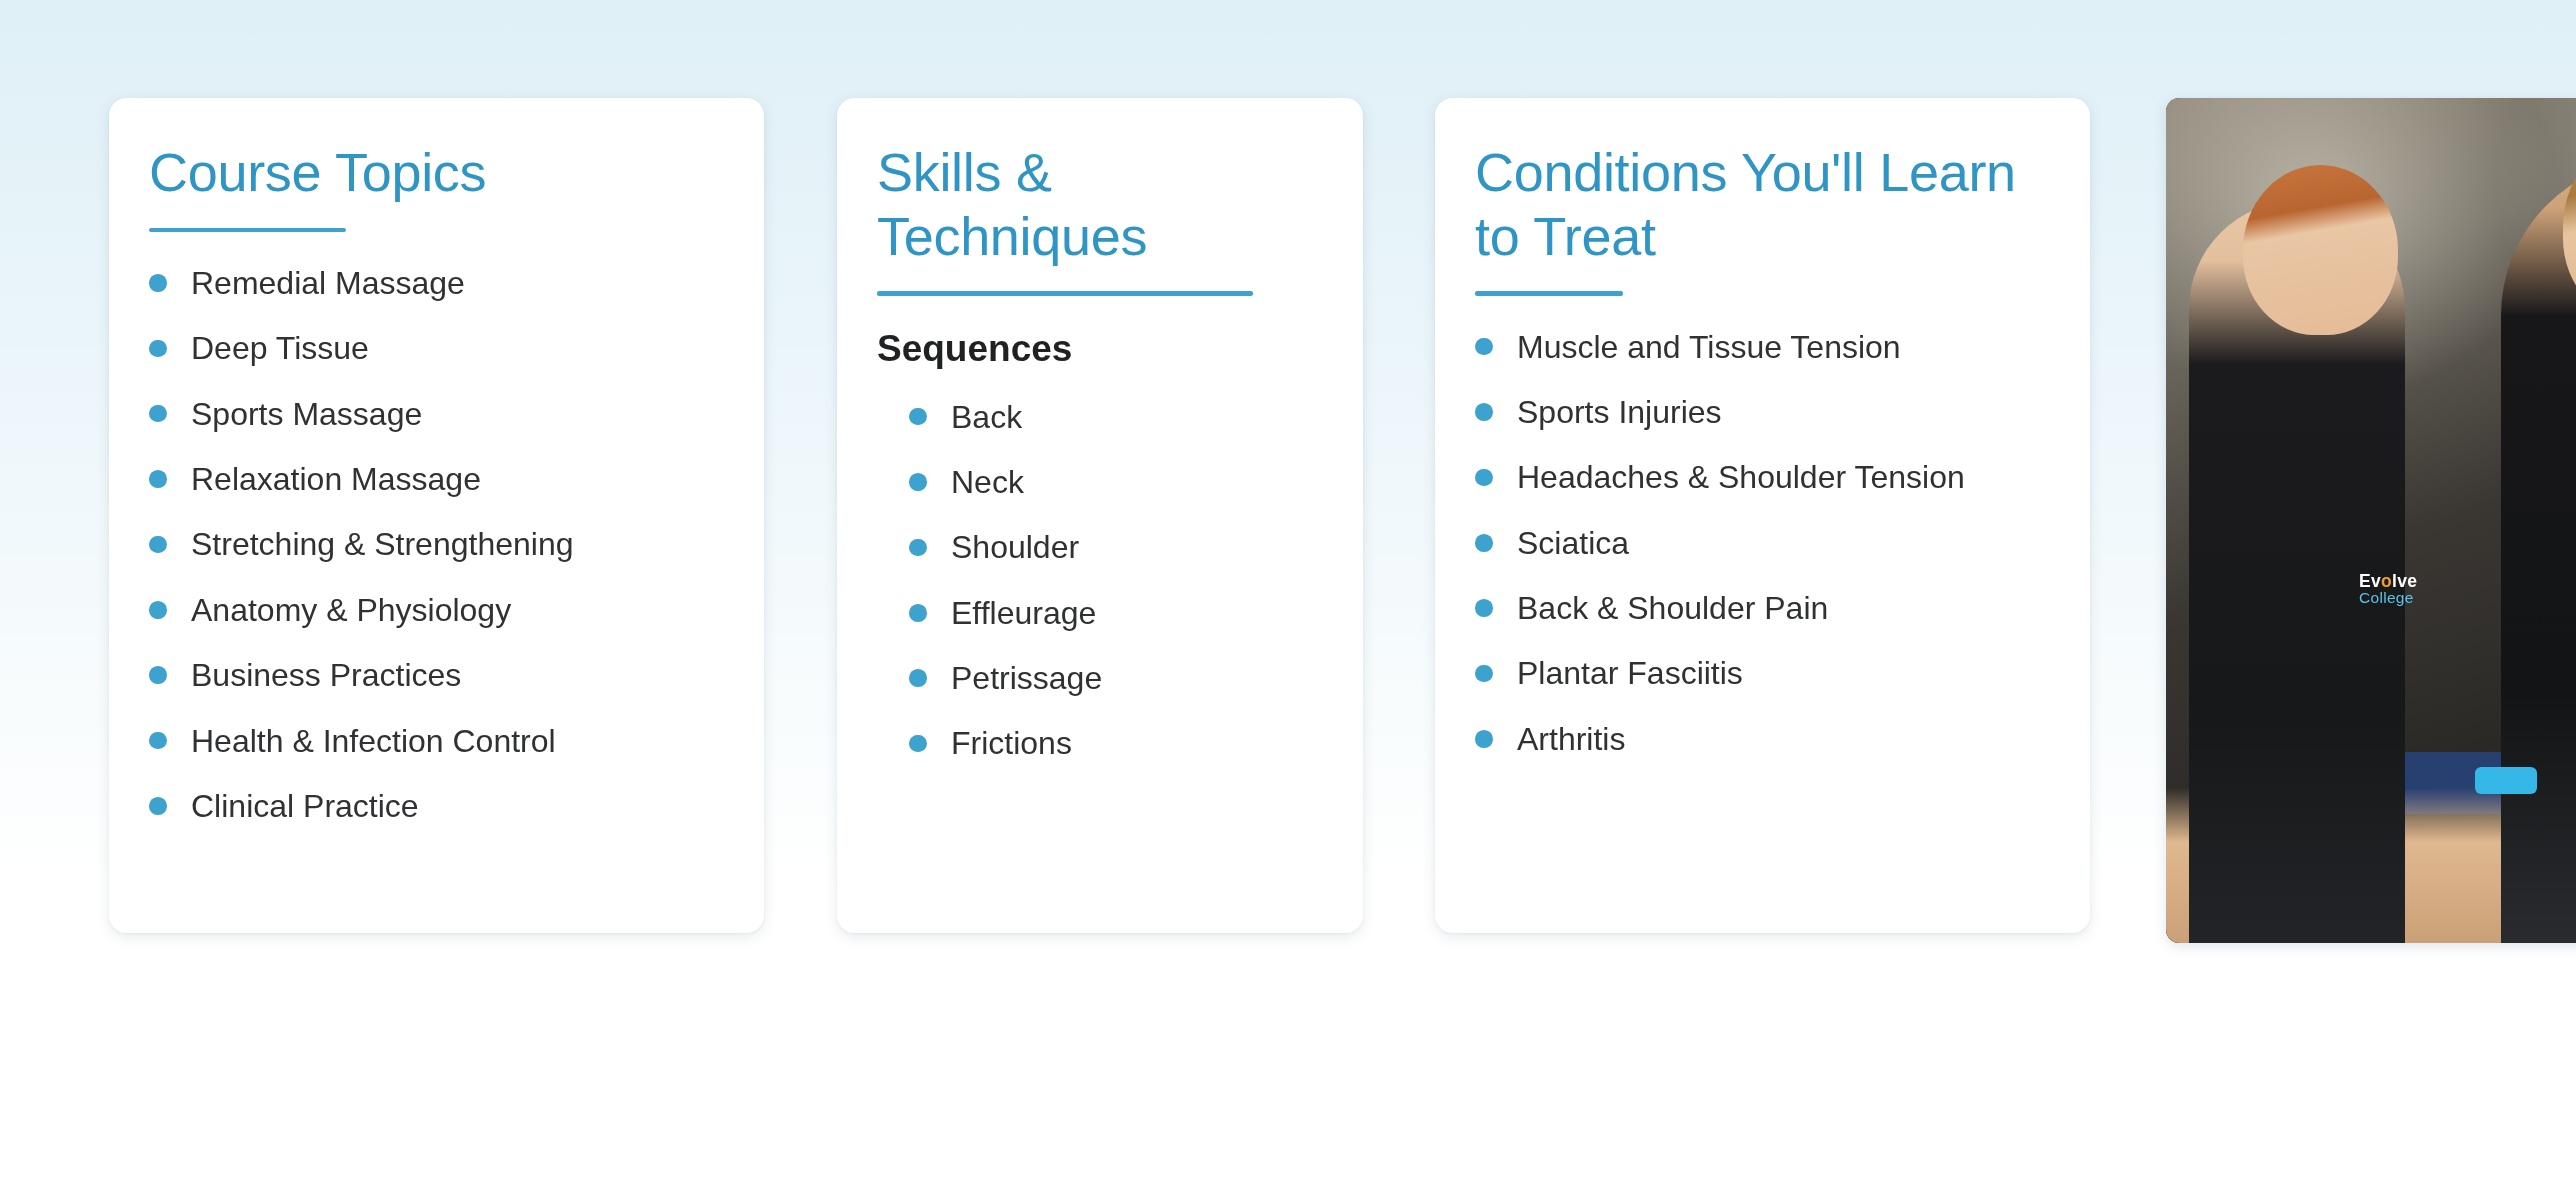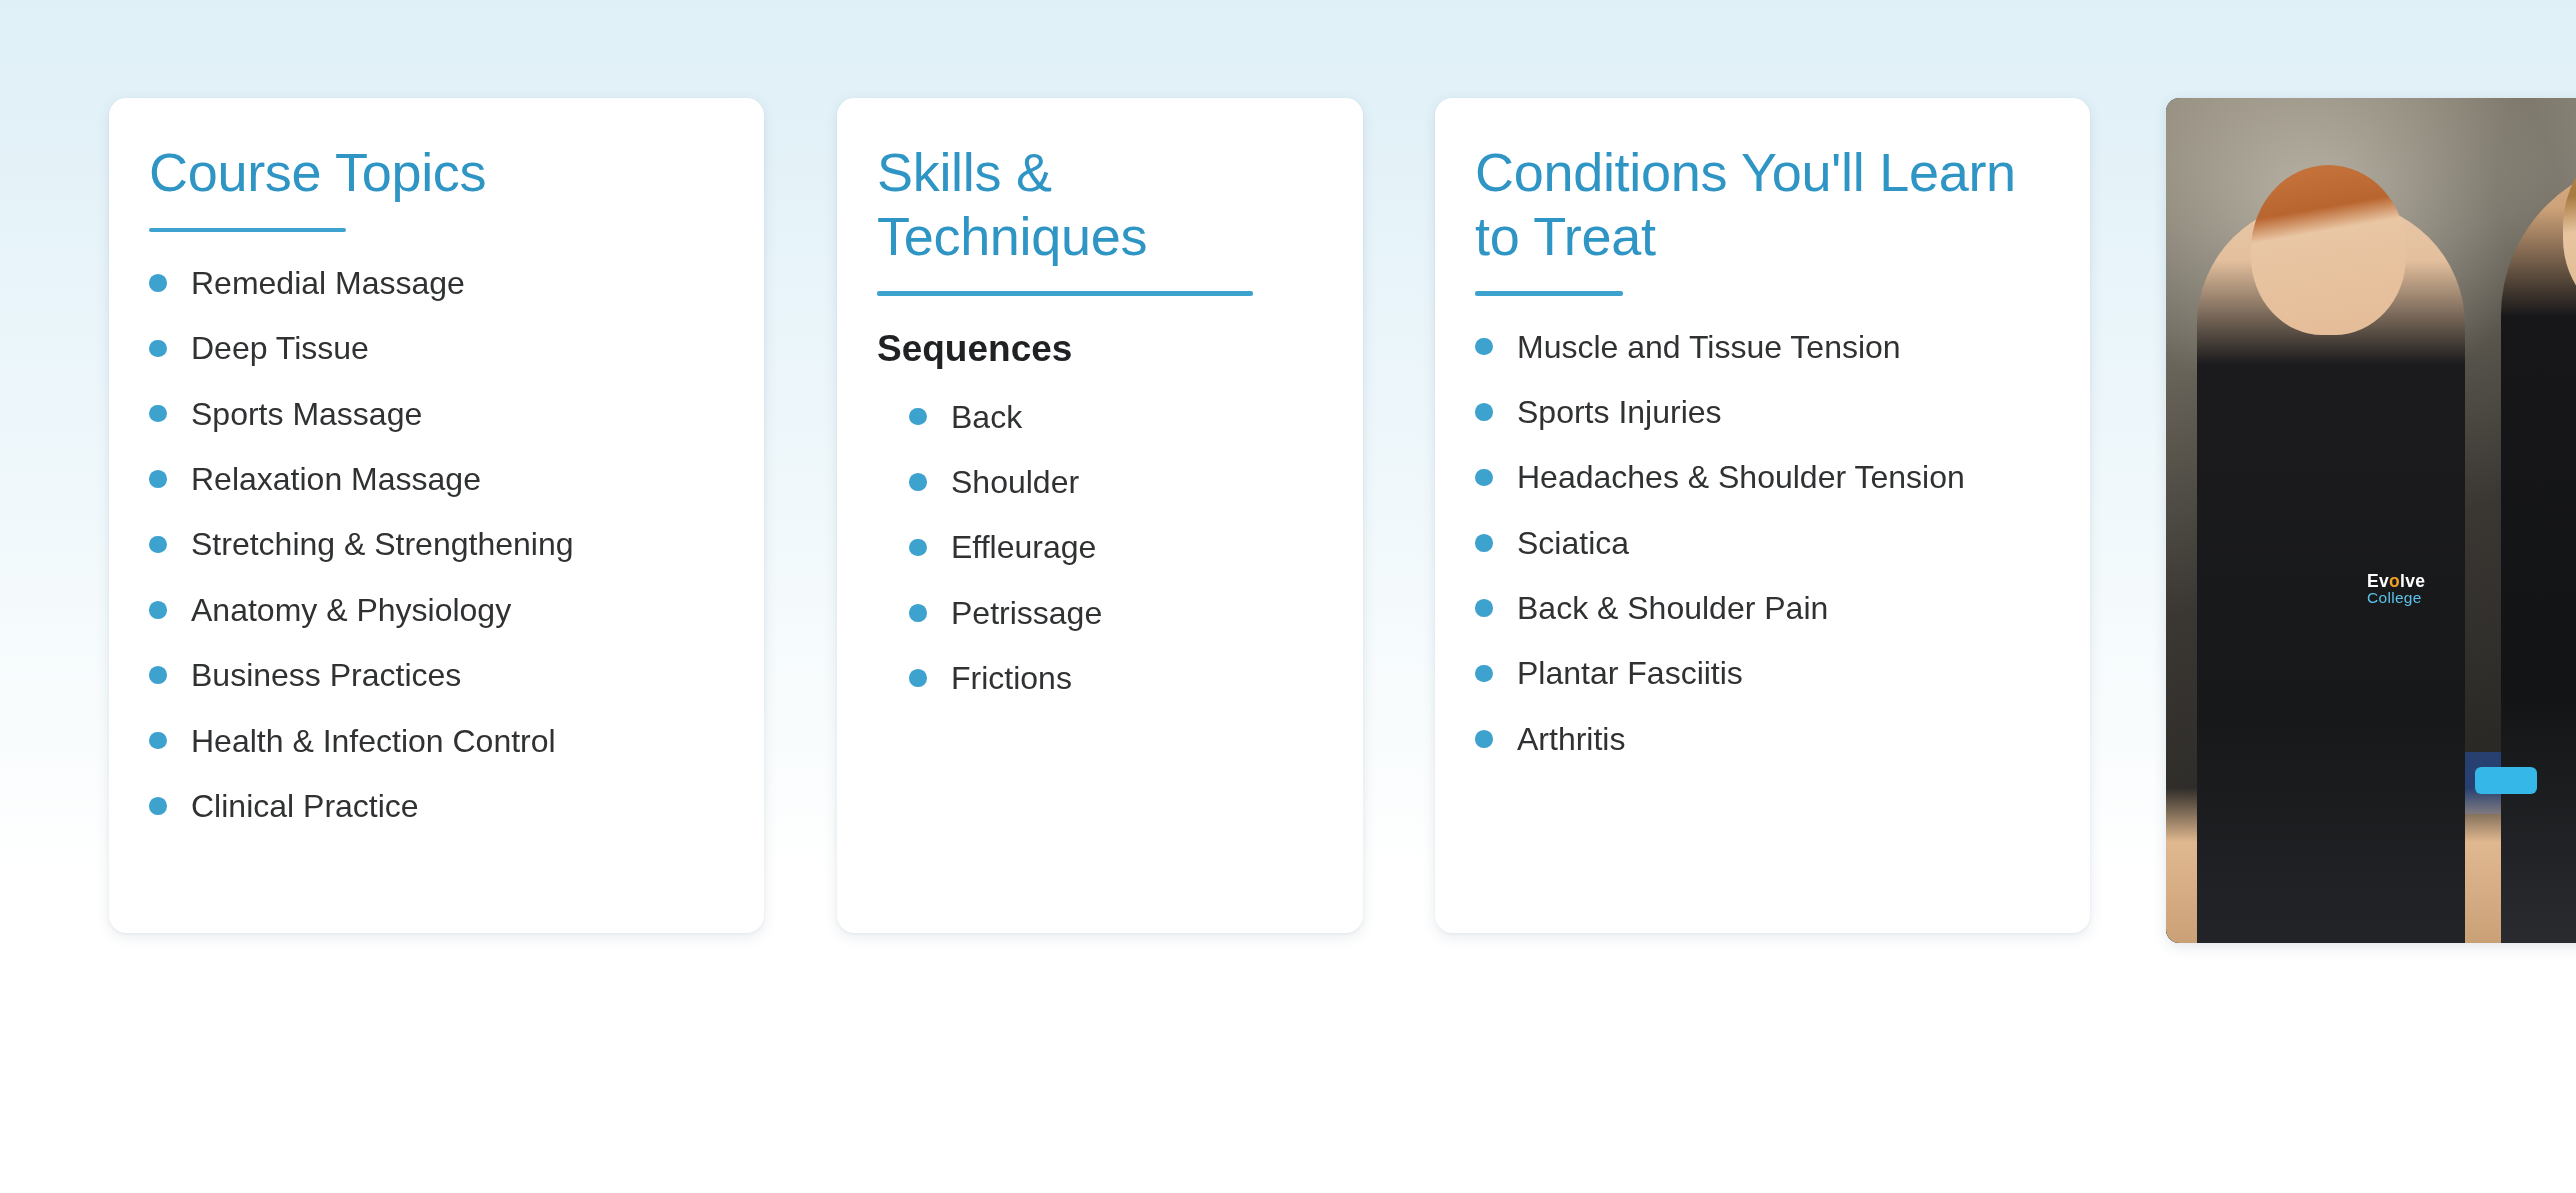--- a/index.html
+++ b/index.html
@@ -106,23 +106,23 @@
     position: absolute;
     inset: 0;
     background:
       radial-gradient(ellipse 60% 40% at 22% 12%, rgba(235,228,215,0.55) 0%, rgba(120,112,100,0.0) 60%),
       radial-gradient(ellipse 45% 35% at 78% 10%, rgba(210,205,195,0.45) 0%, rgba(100,95,88,0.0) 65%),
       linear-gradient(160deg, #8e8778 0%, #6e6a5f 22%, #3a3733 48%, #2b2926 70%, #4d4843 100%);
   }
   
   .fig-left {
     position: absolute;
-    left: 31px;
+    left: 23px;
     top: 103px;
-    width: 268px;
+    width: 216px;
     height: 742px;
     background: linear-gradient(180deg, #e8c7a6 0%, #e3bf9d 8%, #1b1b1d 22%, #17181a 70%, #232427 100%);
     border-radius: 124px 124px 0 0;
     filter: blur(0.1px);
   }
   .fig-left .head {
     position: absolute;
     left: 54px;
     top: -36px;
     width: 155px;
@@ -210,20 +210,21 @@
         <li><span class="dot"></span><span>Clinical Practice</span></li>
       </ul>
     </div>
 
     <div class="card card-2">
       <h2 class="card-title">Skills &amp; Techniques</h2>
       <div class="title-rule rule-w2"></div>
       <p class="sub-heading">Sequences</p>
       <ul class="bullets indented">
         <li><span class="dot"></span><span>Back</span></li>
+        <li><span class="dot"></span><span>Neck</span></li>
         <li><span class="dot"></span><span>Shoulder</span></li>
         <li><span class="dot"></span><span>Effleurage</span></li>
         <li><span class="dot"></span><span>Petrissage</span></li>
         <li><span class="dot"></span><span>Frictions</span></li>
       </ul>
     </div>
 
     <div class="card card-3">
       <h2 class="card-title">Conditions You'll Learn to Treat</h2>
       <div class="title-rule rule-w3"></div>

